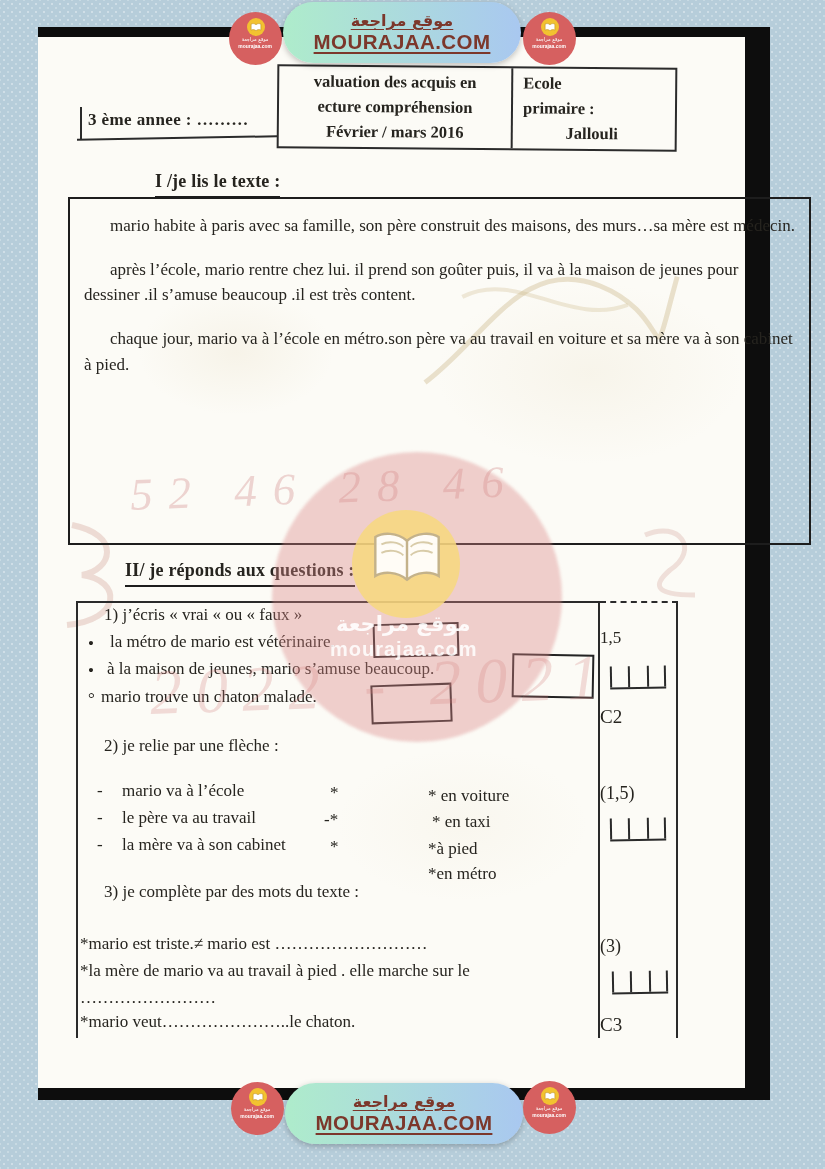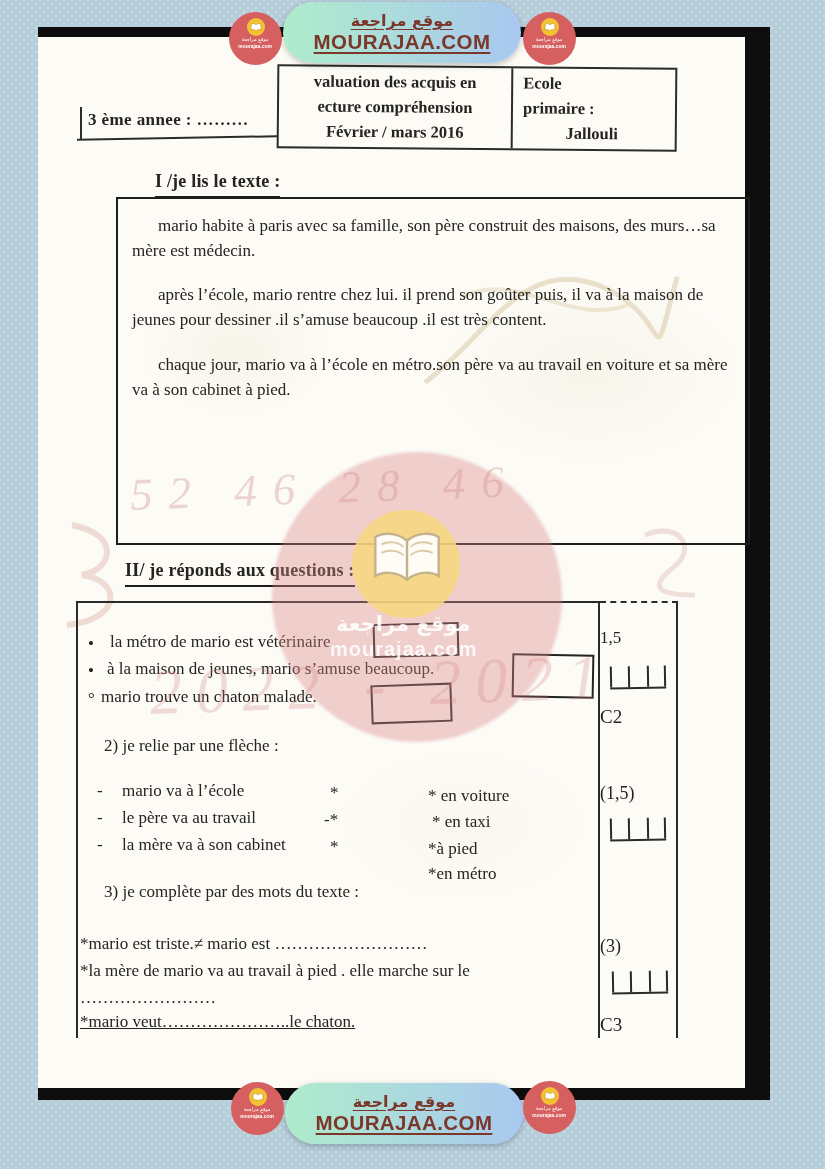--- a/index.html
+++ b/index.html
@@ -26,22 +26,22 @@
   .h-class{left:88px;top:110px;font-weight:bold;font-size:17px;letter-spacing:.4px;}
   .h-underline{left:77px;top:137px;width:200px;height:2px;background:#2b2b2b;transform:rotate(-1deg);}
   .h-table{left:277px;top:66px;width:400px;height:84px;border:2px solid #2b2b2b;transform:rotate(.5deg);
     display:flex;box-sizing:border-box;}
   .h-mid{flex:1;text-align:center;padding-top:3px;font-weight:bold;font-size:16.5px;line-height:1.5;}
   .h-right{width:152px;border-left:2px solid #2b2b2b;padding:3px 0 0 10px;font-weight:bold;font-size:16.5px;line-height:1.5;}
   .h-right .school-name{text-align:center;padding-right:14px;}
   
   .sec-title{font-weight:bold;font-size:18px;border-bottom:2px solid #1d1d1d;padding-bottom:4px;letter-spacing:.2px;}
   
-  .read-box{left:68px;top:197px;width:634px;height:348px;border:2px solid #1d1d1d;box-sizing:border-box;
-    padding:14px 14px 0 14px;white-space:normal;margin-left:48px;}
+  .read-box{left:68px;top:197px;width:743px;height:348px;border:2px solid #1d1d1d;box-sizing:border-box;
+    padding:14px 14px 0 14px;white-space:normal;}
   .read-box p{margin:0 0 19px 0;font-size:17px;line-height:1.48;text-indent:26px;}
   
   .q-box{left:76px;top:601px;width:524px;height:437px;border:2px solid #2a2a2a;border-bottom:none;box-sizing:border-box;}
   .score-col{left:600px;top:601px;width:78px;height:437px;border-top:2px dashed #2a2a2a;border-right:2px solid #2a2a2a;box-sizing:border-box;}
   .qtext{font-size:17px;}
   .ansbox{position:absolute;border:2px solid #232323;}
   .score-val{left:600px;width:78px;text-align:left;font-size:17px;}
   .comb{position:absolute;width:56px;height:21px;border-bottom:2px solid #2a2a2a;transform:rotate(-1deg);}
   .comb i{position:absolute;bottom:0;width:2px;height:100%;background:#2a2a2a;}
   .comb i:nth-child(1){left:0;} .comb i:nth-child(2){left:33%;} .comb i:nth-child(3){left:66%;} .comb i:nth-child(4){right:0;}
@@ -111,20 +111,21 @@
     <p>mario habite à paris avec sa famille, son père construit des maisons, des murs…sa mère est médecin.</p>
     <p>après l’école, mario rentre chez lui. il prend son goûter puis, il va à la maison de jeunes pour dessiner .il s’amuse beaucoup .il est très content.</p>
     <p>chaque jour, mario va à l’école en métro.son père va au travail en voiture et sa mère va à son cabinet à pied.</p>
   </div>
 
   <div class="abs sec-title z2" style="left:125px;top:560px;">II/ je réponds aux questions :</div>
 
   <div class="abs q-box z2"></div>
   <div class="abs score-col z2"></div>
 
+  <div class="abs qtext z2" style="left:104px;top:605px;">1) j’écris « vrai «  ou « faux »</div>
   <div class="abs qtext z2" style="left:88px;top:634px;">•</div>
   <div class="abs qtext z2" style="left:110px;top:632px;">la métro de mario est vétérinaire.</div>
   <div class="abs qtext z2" style="left:88px;top:661px;">•</div>
   <div class="abs qtext z2" style="left:107px;top:659px;">à la maison de jeunes, mario s’amuse beaucoup.</div>
   <div class="abs qtext z2" style="left:88px;top:689px;">°</div>
   <div class="abs qtext z2" style="left:101px;top:687px;">mario trouve un chaton malade.</div>
   <div class="ansbox z2" style="left:373px;top:623px;width:82px;height:30px;transform:rotate(-1.5deg);"></div>
   <div class="ansbox z2" style="left:512px;top:654px;width:78px;height:40px;transform:rotate(1deg);"></div>
   <div class="ansbox z2" style="left:371px;top:684px;width:77px;height:35px;transform:rotate(-2deg);"></div>
 
@@ -140,21 +141,21 @@
   <div class="abs qtext z2" style="left:330px;top:837px;">*</div>
   <div class="abs qtext z2" style="left:428px;top:786px;">* en voiture</div>
   <div class="abs qtext z2" style="left:432px;top:812px;">* en taxi</div>
   <div class="abs qtext z2" style="left:428px;top:839px;">*à pied</div>
   <div class="abs qtext z2" style="left:428px;top:864px;">*en métro</div>
 
   <div class="abs qtext z2" style="left:104px;top:882px;">3) je complète par des mots du texte :</div>
   <div class="abs qtext z2" style="left:80px;top:934px;">*mario est triste.≠ mario est ………………………</div>
   <div class="abs qtext z2" style="left:80px;top:961px;">*la mère de mario va au travail à pied . elle marche sur le</div>
   <div class="abs qtext z2" style="left:80px;top:988px;">……………………</div>
-  <div class="abs qtext z2" style="left:80px;top:1012px;text-decoration:underline;">*mario veut…………………..le chaton.</div>
+  <div class="abs qtext z2" style="left:80px;top:1012px;">*mario veut…………………..le chaton.</div>
 
   <div class="abs score-val z2" style="top:628px;">1,5</div>
   <div class="comb z2" style="left:610px;top:666px;">
       <i></i>
       <i></i>
       <i></i>
       <i></i>
     </div>
   <div class="abs score-val z2" style="top:706px;font-size:19px;">C2</div>
   <div class="abs score-val z2" style="top:783px;font-size:18px;">(1,5)</div>

